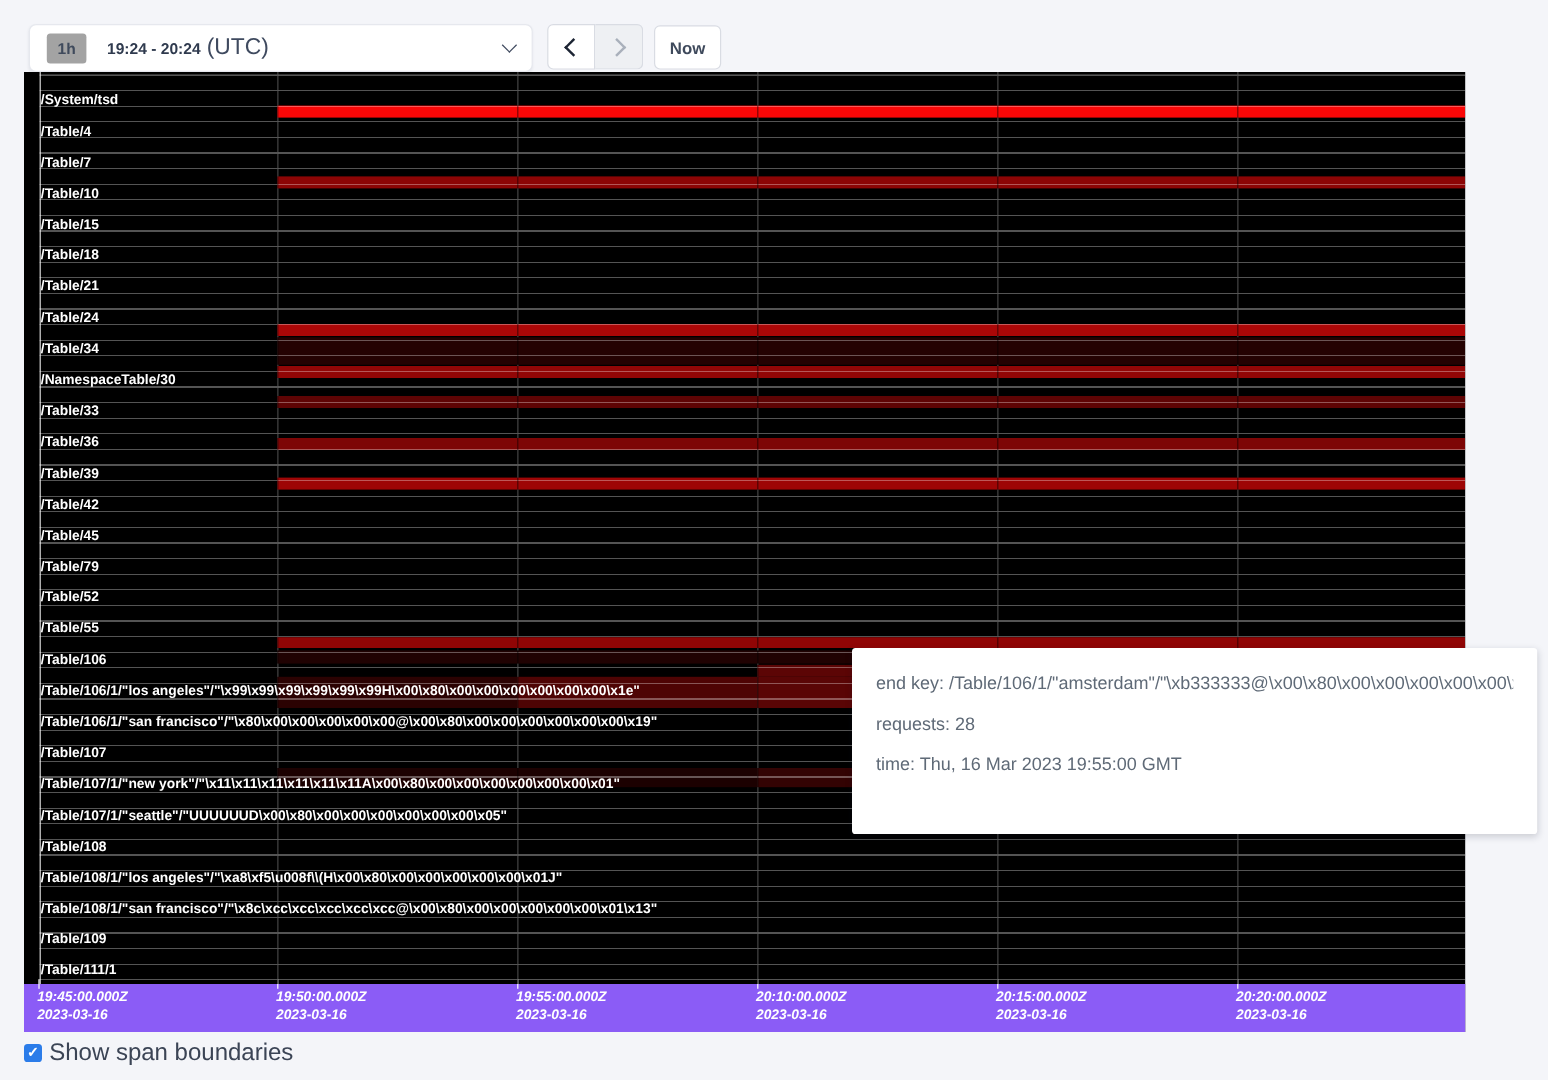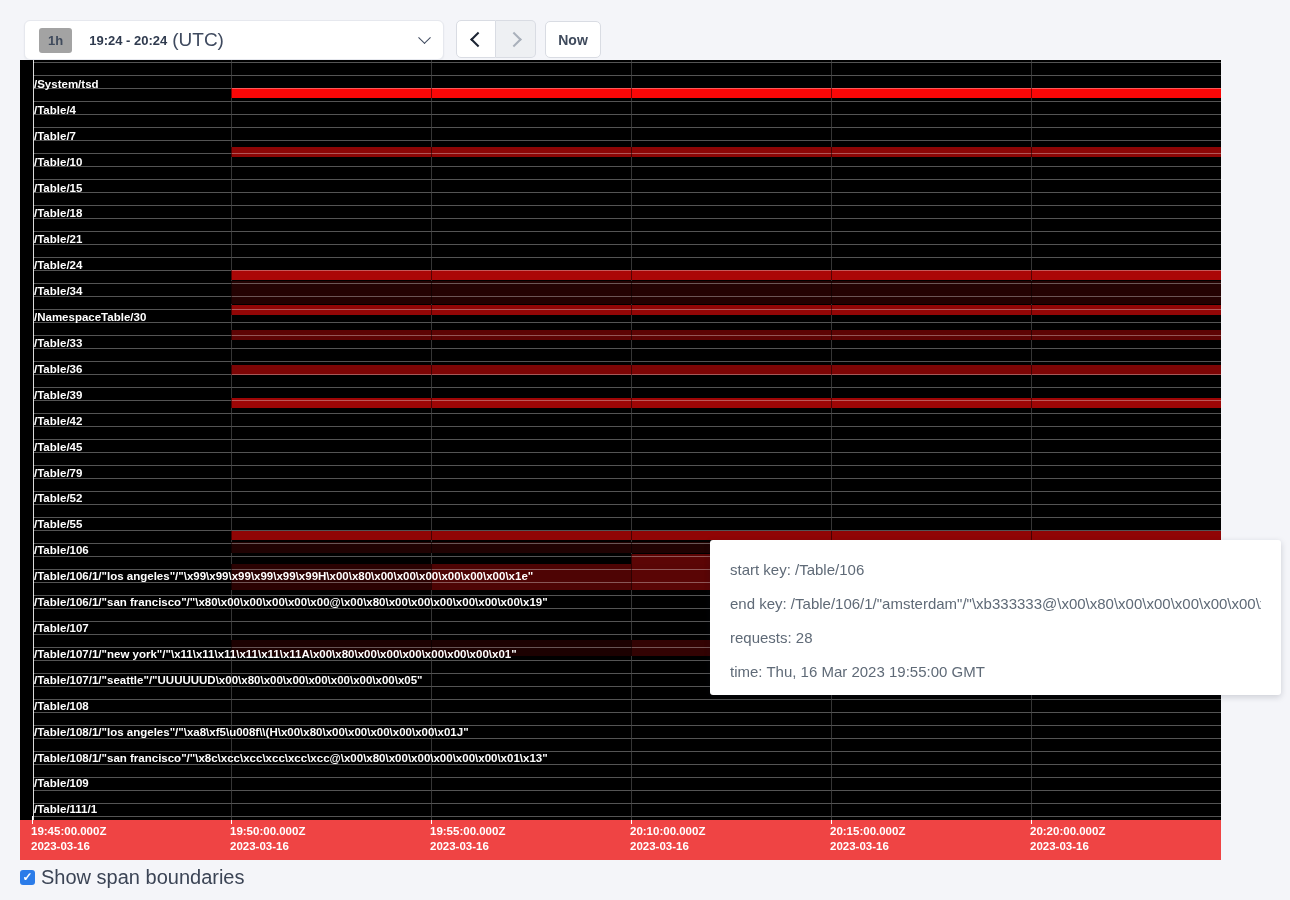--- a/index.html
+++ b/index.html
@@ -36,21 +36,21 @@
   .chart{position:absolute;left:20px;top:60px;width:1201px;height:800px;background:#000;}
   .plot{position:absolute;left:0;top:0;width:1201px;height:760px;overflow:hidden;}
   .boundaries{position:absolute;left:13px;top:2px;width:1188px;height:756px;z-index:4;
     background:repeating-linear-gradient(180deg,rgba(255,255,255,.33) 0px,rgba(255,255,255,.33) 1px,transparent 1px,transparent 13px);}
   .leftline{position:absolute;left:13px;top:0;width:1px;height:760px;background:rgba(255,255,255,.85);z-index:5;}
   .gridline{position:absolute;top:0;width:1px;height:760px;background:#6a6a6a;z-index:1;}
   .gridline-over{position:absolute;top:0;width:1px;height:760px;background:rgba(0,0,0,.5);z-index:5;}
   .band{position:absolute;z-index:2;}
   .row-label{position:absolute;left:14px;z-index:6;color:#fff;font-size:11.5px;font-weight:700;
     line-height:11px;white-space:nowrap;}
-  .axis{position:absolute;left:0;top:760px;width:1201px;height:40px;background:#ef4444;}
+  .axis{position:absolute;left:0;top:760px;width:1201px;height:40px;background:#8b5cf6;font-style:italic;}
   .axis-tick{position:absolute;top:-4px;width:1px;height:8px;background:#fff;}
   .axis-label{position:absolute;top:4px;color:#fff;font-size:11.5px;font-weight:700;line-height:15px;white-space:nowrap;}
 
   
   .tooltip{position:absolute;left:710px;top:540px;width:571px;height:155px;background:#fff;
     border-radius:3px;box-shadow:0 2px 6px rgba(20,30,50,.18);z-index:10;
     box-sizing:border-box;padding:13px 20px;}
   .tooltip div{font-size:15px;color:#5f6a77;line-height:34px;white-space:nowrap;overflow:hidden;}
 
   
@@ -176,21 +176,20 @@
         </div>
         <div class="axis-tick" style="left: 1011px;"></div>
         <div class="axis-label" style="left: 1010px;">
           <div>20:20:00.000Z</div>
           <div>2023-03-16</div>
         </div>
       </div>
   </div>
 
   <div class="tooltip">
-    <div>start key: /Table/106</div>
     <div>end key: /Table/106/1/"amsterdam"/"\xb333333@\x00\x80\x00\x00\x00\x00\x00\x00#"</div>
     <div>requests: 28</div>
     <div>time: Thu, 16 Mar 2023 19:55:00 GMT</div>
   </div>
 
   <div class="footer">
     <span class="checkbox" id="cb">✓</span>
     <span class="checkbox-label">Show span boundaries</span>
   </div>
 

